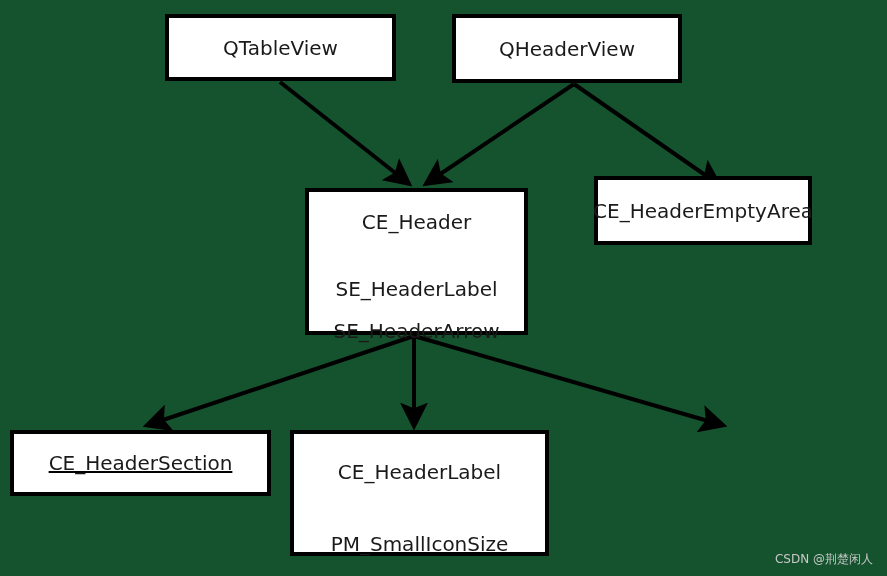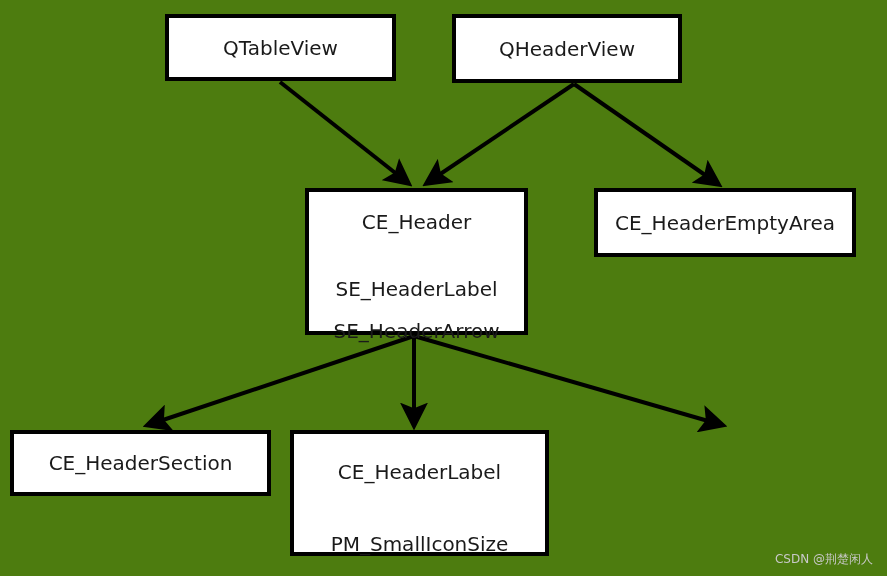--- a/index.html
+++ b/index.html
@@ -7,21 +7,21 @@
     padding: 0;
     background: #ffffff;
   }
   body {
     font-family: "DejaVu Sans", sans-serif;
   }
   #canvas {
     position: relative;
     width: 887px;
     height: 576px;
-    background: #4d7c0f;
+    background: #14532d;
     overflow: hidden;
   }
   #edges {
     position: absolute;
     left: 0;
     top: 0;
     width: 887px;
     height: 576px;
     pointer-events: none;
   }
@@ -67,26 +67,27 @@
   #node-ce-header {
     left: 305px; top: 188px; width: 223px; height: 147px;
     padding-top: 20px;
   }
   #node-ce-header .node-divider {
     width: 168px;
     margin-top: 17px;
     margin-bottom: 12px;
   }
   #node-ce-headeremptyarea {
-    left: 594px; top: 188px; width: 262px; height: 69px;
+    left: 594px; top: 176px; width: 218px; height: 69px;
     justify-content: center;
   }
   #node-ce-headersection {
     left: 10px; top: 430px; width: 261px; height: 66px;
     justify-content: center;
+    text-decoration: underline;
   }
   #node-ce-headerlabel {
     left: 290px; top: 430px; width: 259px; height: 126px;
     padding-top: 28px;
   }
   #node-ce-headerlabel .node-divider {
     width: 229px;
     margin-top: 16px;
     margin-bottom: 18px;
   }

